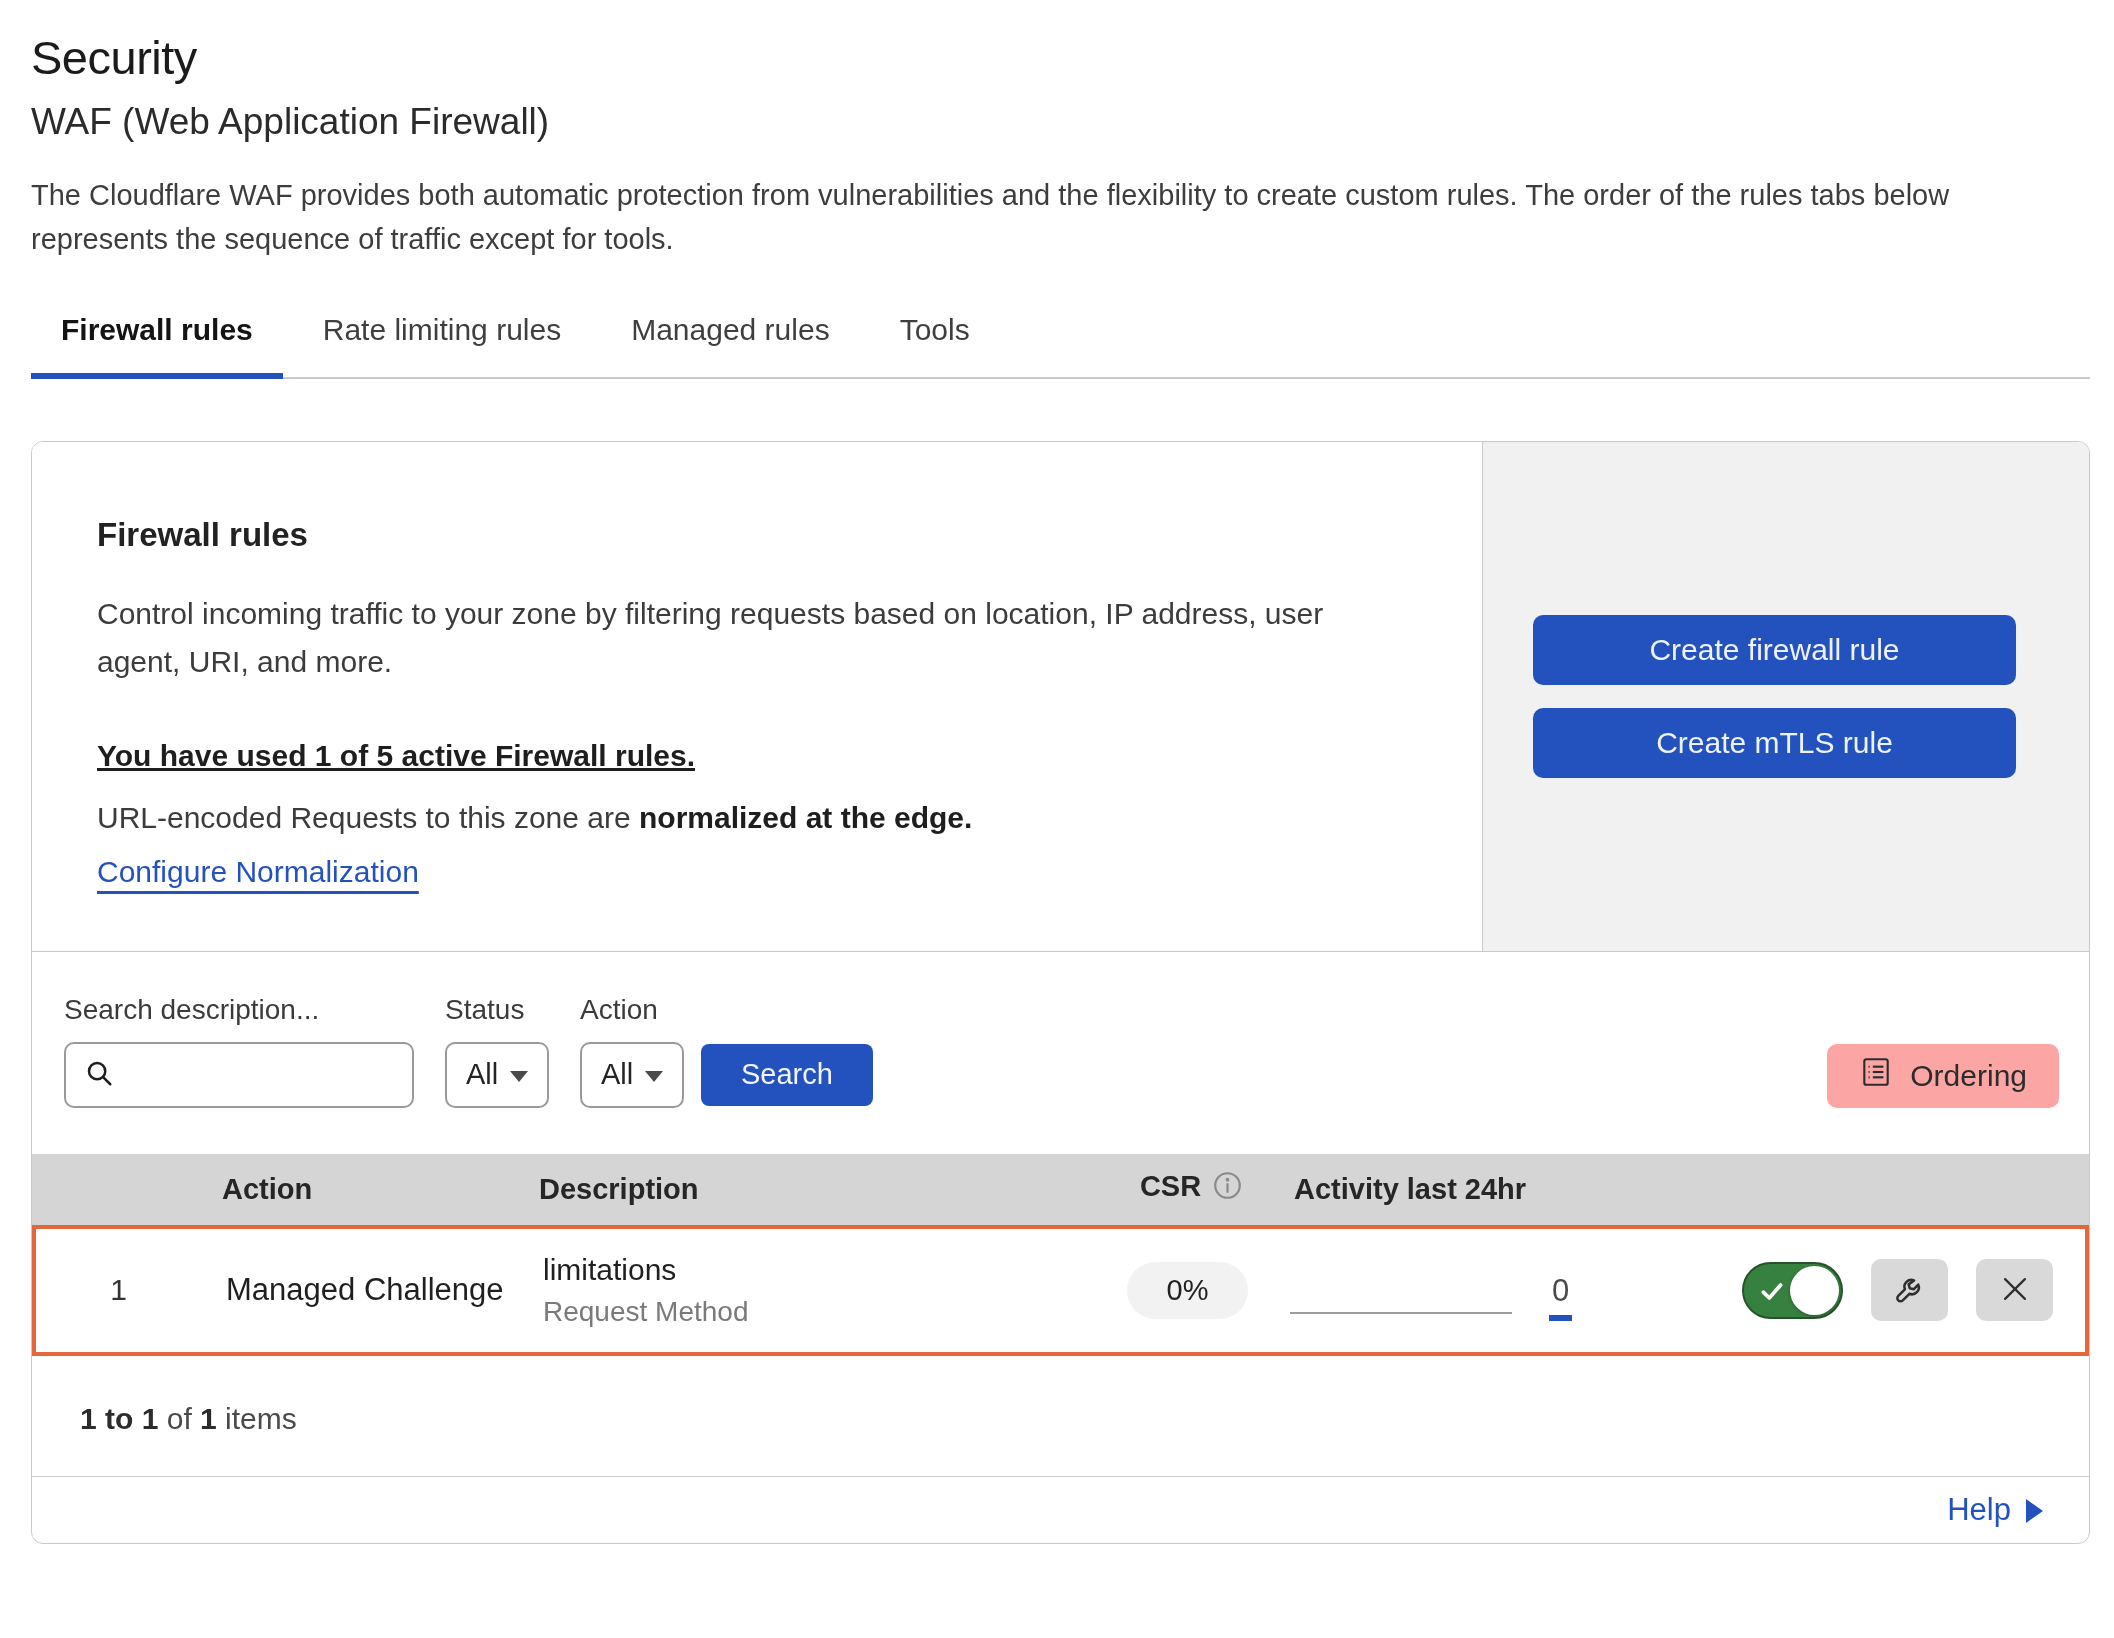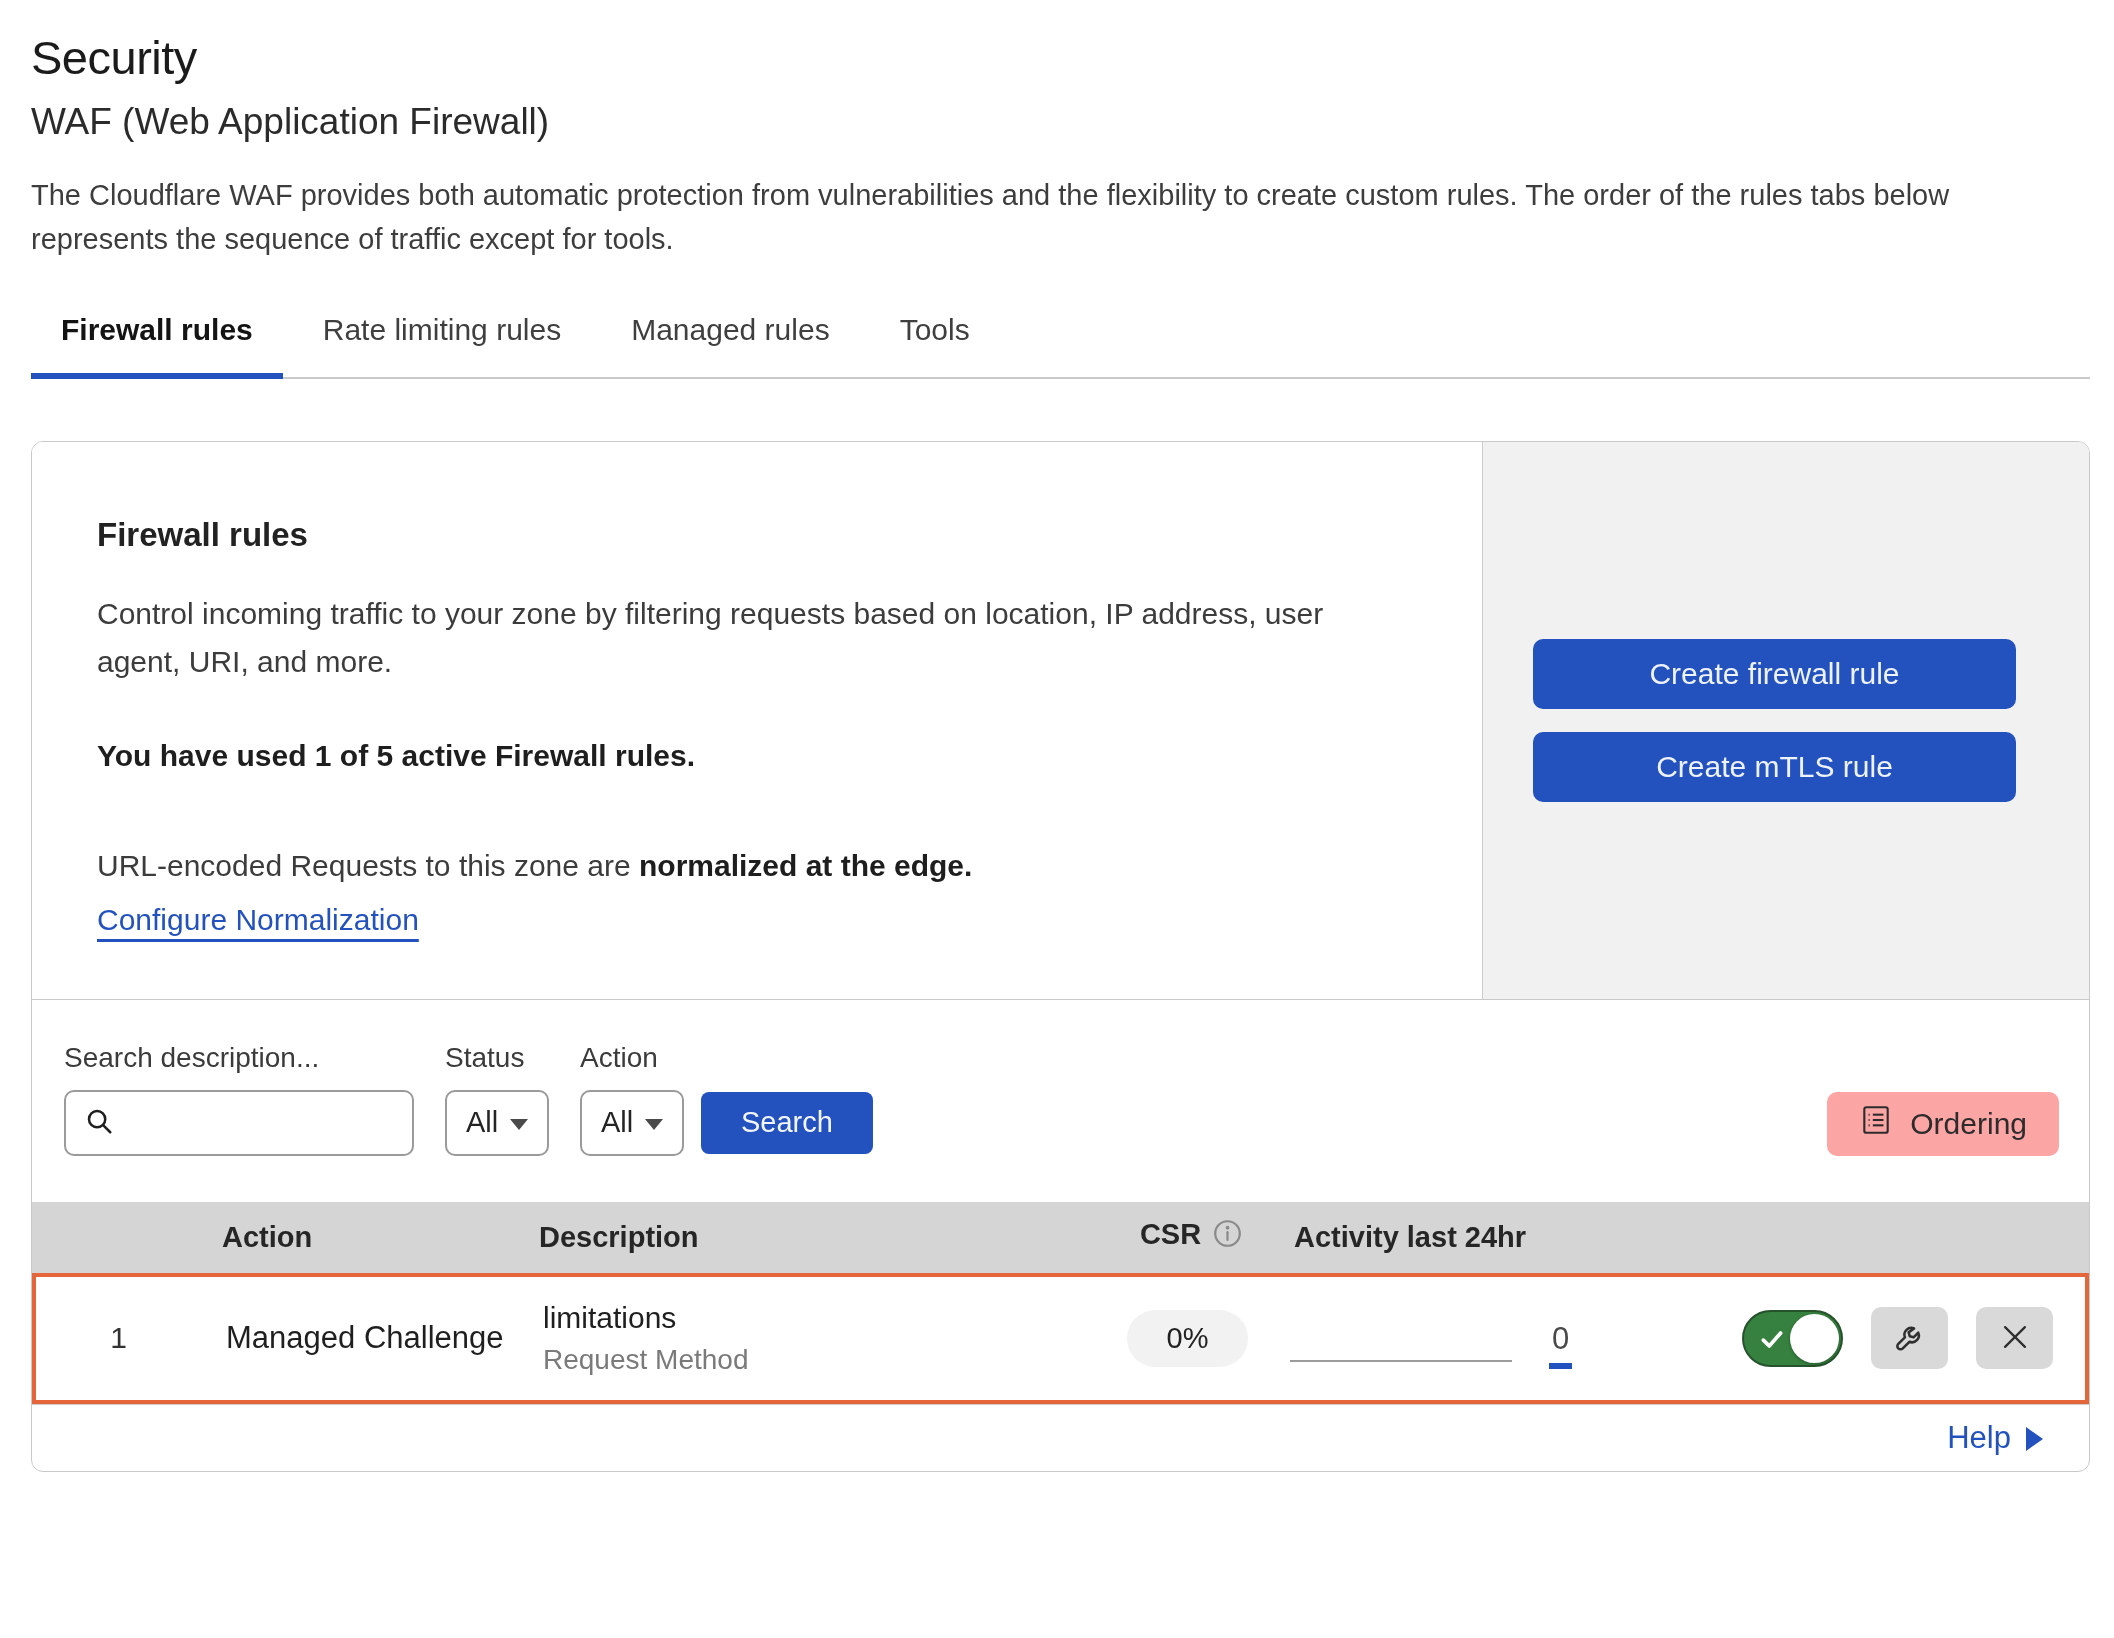--- a/index.html
+++ b/index.html
@@ -21,21 +21,21 @@
   
   .card { margin-top: 62px; border: 1px solid #c9c9c9; border-radius: 12px; overflow: hidden; background: #fff; }
 
   .card-top { display: flex; border-bottom: 1px solid #c9c9c9; }
   .card-top-left { flex: 1 1 auto; padding: 74px 60px 62px 65px; background: #fff; }
   .card-top-right { flex: 0 0 607px; background: #f1f1f1; border-left: 1px solid #cccccc;
                     display: flex; flex-direction: column; justify-content: center;
                     padding: 0 73px 0 50px; gap: 23px; }
   .panel-heading { font-size: 33px; font-weight: 700; color: #222; margin-bottom: 36px; }
   .panel-desc { font-size: 30px; color: #3c3c3c; line-height: 1.58; max-width: 1310px; margin-bottom: 54px; }
-  .panel-usage { font-size: 30px; font-weight: 700; color: #1e1e1e; margin-bottom: 76px; }
+  .panel-usage { font-size: 30px; font-weight: 700; color: #1e1e1e; margin-bottom: 28px; text-decoration: underline; }
   .panel-norm { font-size: 30px; color: #3c3c3c; margin-bottom: 20px; }
   .panel-norm b { color: #1e1e1e; }
   .panel-link { font-size: 30px; color: #2352bf; text-decoration: underline;
                 text-decoration-thickness: 3px; text-underline-offset: 9px; cursor: pointer; display: inline-block; }
   .btn-primary { display: block; width: 100%; height: 70px; border: none; border-radius: 10px;
                  background: #2352bf; color: #eef2fb; font-size: 30px;
                  font-family: "Liberation Sans", sans-serif; cursor: pointer; }
 
   
   .filter-row { display: flex; align-items: flex-end; padding: 42px 30px 46px 32px; background: #fff; }
@@ -224,20 +224,26 @@
           <span>
             <svg width="34" height="34" viewBox="0 0 24 24" fill="none" stroke="#2f2f2f" stroke-width="1.6" stroke-linecap="round">
               <line x1="5" y1="5" x2="19" y2="19"></line>
                 <line x1="19" y1="5" x2="5" y2="19"></line>
             </svg>
           </span>
         </button>
       </div>
     </div>
 
+    <div class="pagination">
+      <span class="b">1 to 1</span>
+      <span>of</span>
+      <span class="b">1</span>
+      <span>items</span>
+    </div>
 
     <div class="help-row">
       <a class="help-link">
         <span>Help</span>
         <span class="tri-right"></span>
       </a>
     </div>
 
   </div>
 </div>

